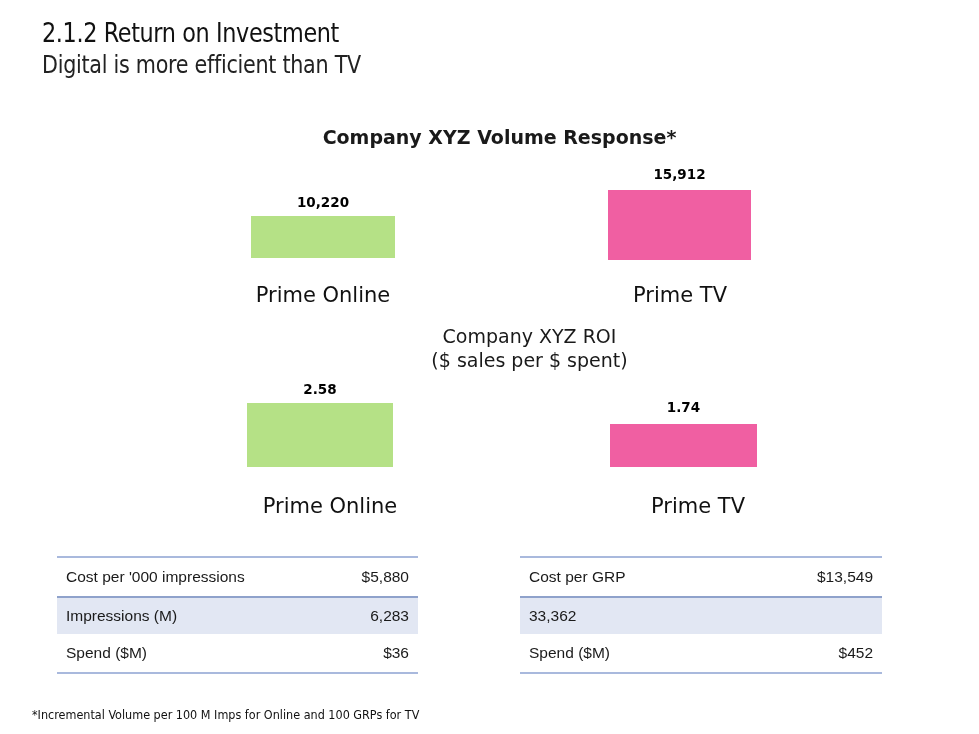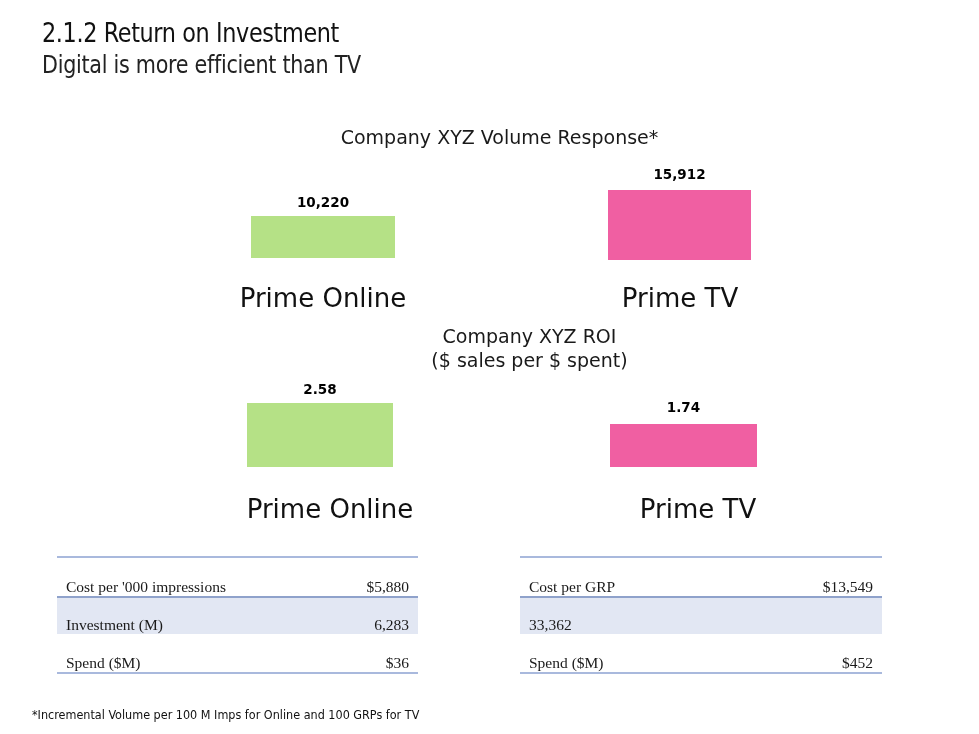--- a/index.html
+++ b/index.html
@@ -29,34 +29,34 @@
     transform:scaleX(0.92);transform-origin:left center;
   }
 
   
   .chart-title{
     position:absolute;text-align:center;
     font-family:"DejaVu Sans","Liberation Sans",sans-serif;
     font-size:19px;font-weight:400;color:#1a1a1a;
     line-height:24px;white-space:nowrap;
   }
-  #chart1-title{left:0;right:0;top:125px;padding-left:20px;}
+  #chart1-title{left:0;right:0;top:125px;padding-left:20px;font-weight:bold;}
   #chart2-title{left:0;right:0;top:324px;padding-left:80px;}
 
   
   .bar{position:absolute;}
   .bar-value{
     position:absolute;text-align:center;
     font-family:"DejaVu Sans","Liberation Sans",sans-serif;
     font-size:13.5px;font-weight:700;color:#000;white-space:nowrap;
   }
   .cat-label{
     position:absolute;text-align:center;
     font-family:"DejaVu Sans","Liberation Sans",sans-serif;
-    font-size:26px;font-weight:400;color:#111;white-space:nowrap;
+    font-size:21px;font-weight:400;color:#111;white-space:nowrap;
   }
 
   
   #bar-online-volume{left:251px;top:216px;width:144px;height:42px;}
   #bar-tv-volume{left:608px;top:190px;width:143px;height:70px;}
   #val-online-volume{left:251px;top:194px;width:144px;}
   #val-tv-volume{left:608px;top:166px;width:143px;}
   #lbl-online-volume{left:215px;top:283px;width:216px;}
   #lbl-tv-volume{left:592px;top:283px;width:176px;}
 
@@ -71,24 +71,24 @@
   
   .mini-table{
     position:absolute;
     border-top:2px solid #A9B9DD;
     border-bottom:2px solid #A9B9DD;
     box-sizing:border-box;
   }
   #table-online{left:57px;top:556px;width:361px;}
   #table-tv{left:520px;top:556px;width:362px;}
   .mini-table .trow{
-    display:flex;align-items:flex-end;
+    display:flex;align-items:center;
     height:38px;box-sizing:border-box;
     padding:0 9px;
-    font-family:Liberation Serif, serif;
+    font-family:Liberation Sans, sans-serif;
     font-size:15.5px;font-weight:400;color:#1a1a1a;
   }
   .mini-table .trow.shaded{
     background:#E2E7F3;
     border-top:2px solid #8FA2CB;
     border-bottom:0;
   }
   .trow .tlabel{flex:1 1 auto;text-align:left;white-space:nowrap;}
   .trow .tvalue{flex:0 0 auto;text-align:right;white-space:nowrap;}
 
@@ -132,21 +132,21 @@
   <div class="bar" id="bar-tv-roi" style="background:#F05FA2;"></div>
   <div class="bar-value" id="val-tv-roi">1.74</div>
   <div class="cat-label" id="lbl-tv-roi">Prime TV</div>
 
   <div class="mini-table" id="table-online">
     <div class="trow">
       <span class="tlabel">Cost per '000 impressions</span>
       <span class="tvalue">$5,880</span>
     </div>
     <div class="trow shaded">
-      <span class="tlabel">Investment (M)</span>
+      <span class="tlabel">Impressions (M)</span>
       <span class="tvalue">6,283</span>
     </div>
     <div class="trow">
       <span class="tlabel">Spend ($M)</span>
       <span class="tvalue">$36</span>
     </div>
   </div>
 
   <div class="mini-table" id="table-tv">
     <div class="trow">

